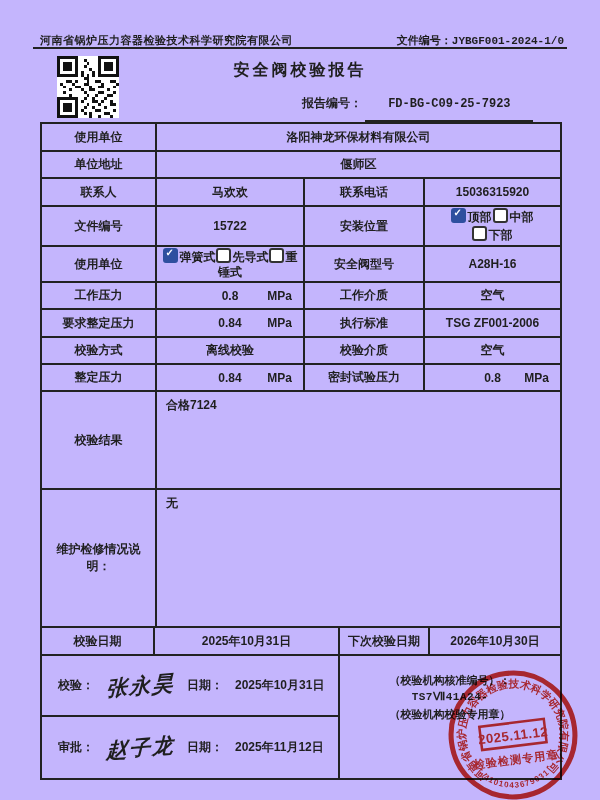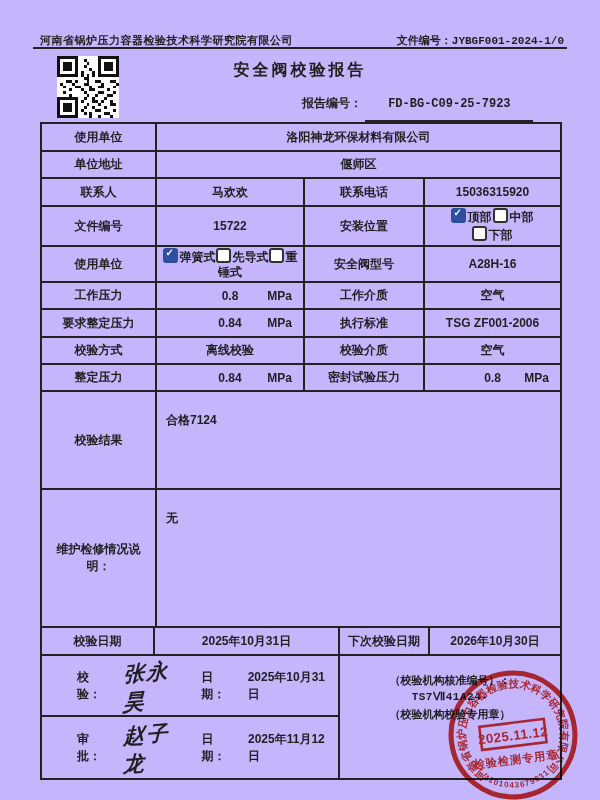--- a/index.html
+++ b/index.html
@@ -16,32 +16,32 @@
   .doc-title{position:absolute;left:0;right:0;top:60px;text-align:center;font-size:16px;font-weight:700;letter-spacing:3px;}
   .repno{position:absolute;left:302px;top:95px;font-size:12px;font-weight:700;}
   .repno .u{display:inline-block;width:168px;text-align:center;border-bottom:2px solid #222;padding-bottom:9px;font-family:"Liberation Mono",monospace;}
 
   
   .tbl-wrap{position:absolute;left:40px;top:122px;width:520px;}
   table{border-collapse:collapse;table-layout:fixed;width:520px;}
   table + table{margin-top:-2px;}
   td{border:2px solid #222;font-size:12px;font-weight:700;text-align:center;vertical-align:middle;padding:1px 5px;overflow:hidden;}
   .lab{font-weight:700;}
-  .topleft{text-align:left;vertical-align:top;padding:20px 9px;}
+  .topleft{text-align:left;vertical-align:top;padding:5px 9px;}
   .vcell{position:relative;}
   .pu{position:absolute;right:11px;top:50%;transform:translateY(-50%);}
 
   
   .cb{display:inline-block;width:11px;height:11px;border:2px solid #333;border-radius:3px;background:#fff;vertical-align:-2px;margin-right:2px;position:relative;}
   .cb.checked{background:#2e4f9f;border-color:#2e4f9f;}
   .cb.checked::after{content:"✓";position:absolute;left:1px;top:-2px;color:#fff;font-size:10px;font-weight:700;line-height:1;}
   .opt{margin-right:1px;white-space:nowrap;display:inline-block;}
 
   
-  .sign-cell{text-align:left;padding-left:35px;}
+  .sign-cell{text-align:left;padding-left:16px;}
   .sign-inner{display:flex;align-items:center;gap:12px;}
   .sig{font-family:"DejaVu Serif",serif;font-style:italic;font-weight:700;font-size:21px;transform:rotate(-5deg) skewX(-6deg);display:inline-block;letter-spacing:2px;}
   .org-cell{vertical-align:top;text-align:center;padding-top:16px;font-size:11px;line-height:1.55;}
   .org-cell .code{font-family:"Liberation Mono",monospace;letter-spacing:0.5px;}
 
   
   .stamp{position:absolute;left:444px;top:666px;width:138px;height:138px;transform:rotate(-7deg);opacity:0.92;mix-blend-mode:multiply;pointer-events:none;}
   .ring-t{font-family:"Liberation Sans",sans-serif;font-size:10.5px;font-weight:700;fill:#d7261e;}
   .date-t{font-family:"Liberation Sans",sans-serif;font-size:13px;font-weight:700;fill:#d7261e;letter-spacing:0.5px;}
   .seal-title-t{font-family:"Liberation Sans",sans-serif;font-size:11px;font-weight:700;fill:#d7261e;letter-spacing:1px;}

